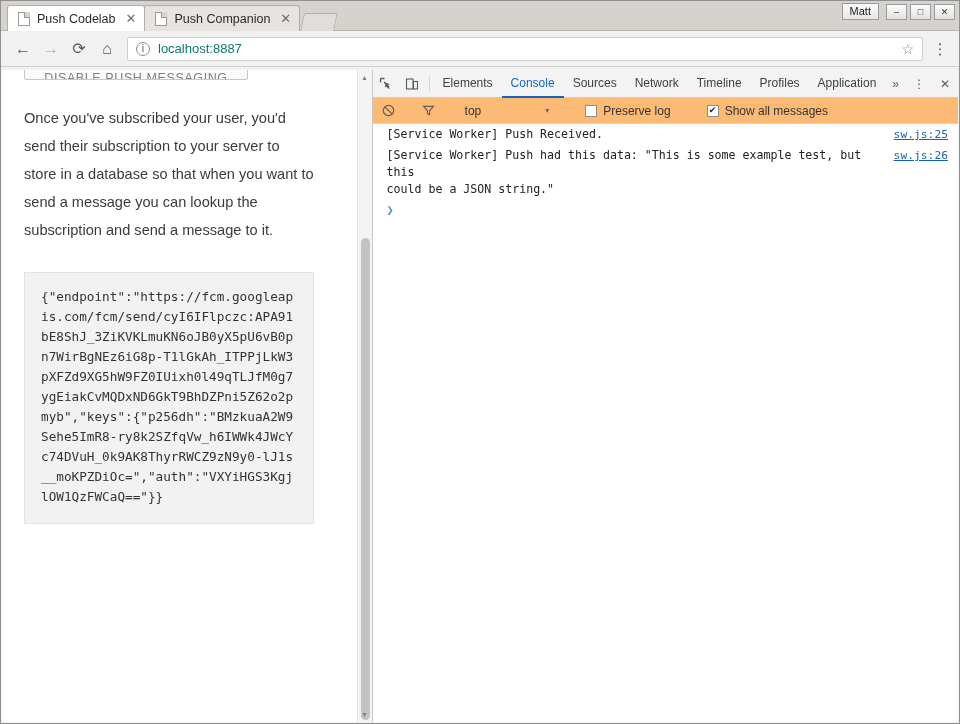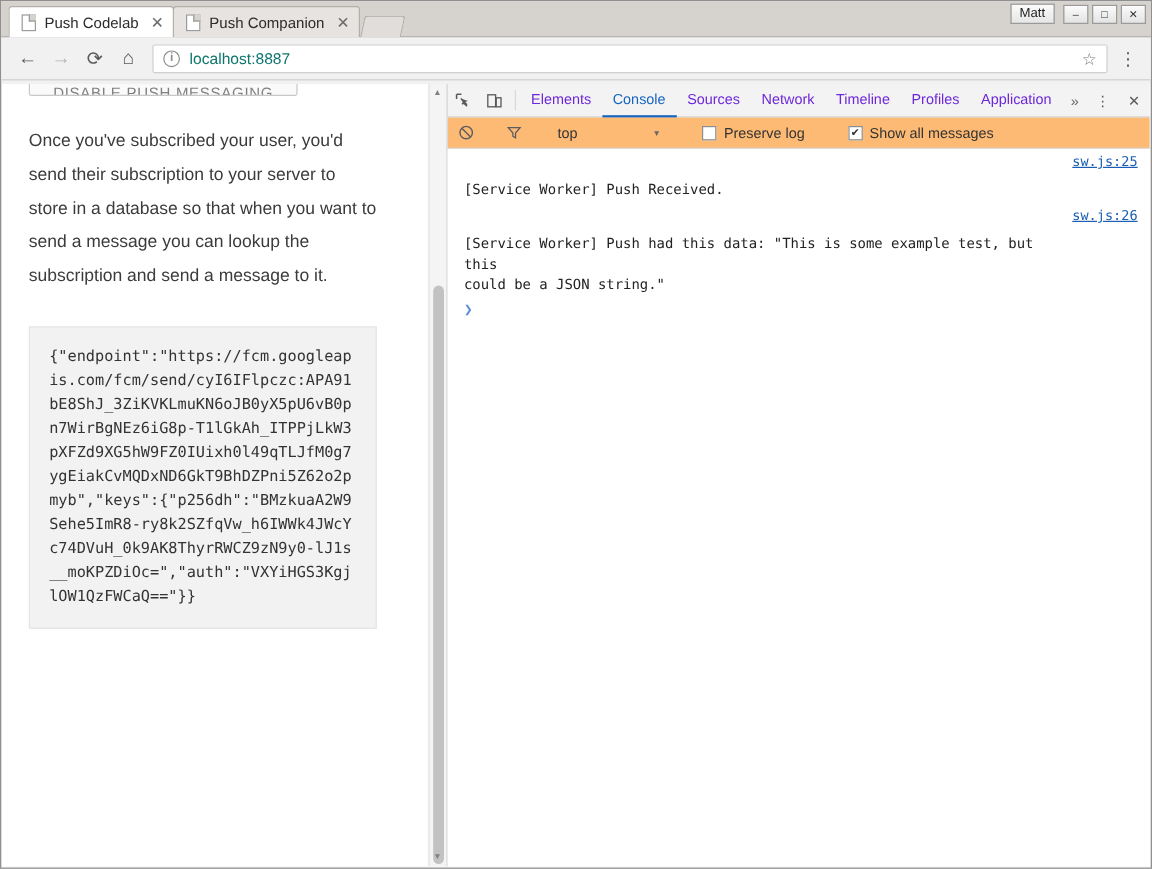--- a/index.html
+++ b/index.html
@@ -250,21 +250,21 @@
     display: flex; align-items: center; justify-content: center;
     color: #5a5a5a;
   }
   #dt-tabs .sep {
     width: 1px; background: #d8d8d8; margin: 5px 4px;
   }
   .dt-tab {
     display: flex; align-items: center;
     padding: 0 9px;
     font-size: 12px;
-    color: #6d28d9;
+    color: #404040;
     border-bottom: 2px solid transparent;
     margin-bottom: -1px;
   }
   .dt-tab.active {
     color: #1565c0;
     border-bottom-color: #1565c0;
   }
   #dt-tabs .more {
     display: flex; align-items: center; padding: 0 7px; color: #666; font-size: 12px;
   }
@@ -316,21 +316,21 @@
   }
   .logrow {
     display: flex;
     align-items: flex-start;
     padding: 2px 10px 2px 14px;
     font-family: "DejaVu Sans Mono", monospace;
     font-size: 11.6px;
     line-height: 17px;
     color: #222;
   }
-  .logrow .msg { flex: 1; white-space: pre-wrap; word-break: break-word; margin-top: 24px; }
+  .logrow .msg { flex: 1; white-space: pre-wrap; word-break: break-word; }
   .logrow .src {
     flex: none;
     margin-left: 10px;
     color: #1a5fb4;
     text-decoration: underline;
     font-size: 11.3px;
   }
   #prompt-row {
     display: flex; align-items: flex-start;
     padding: 3px 10px 2px 14px;

